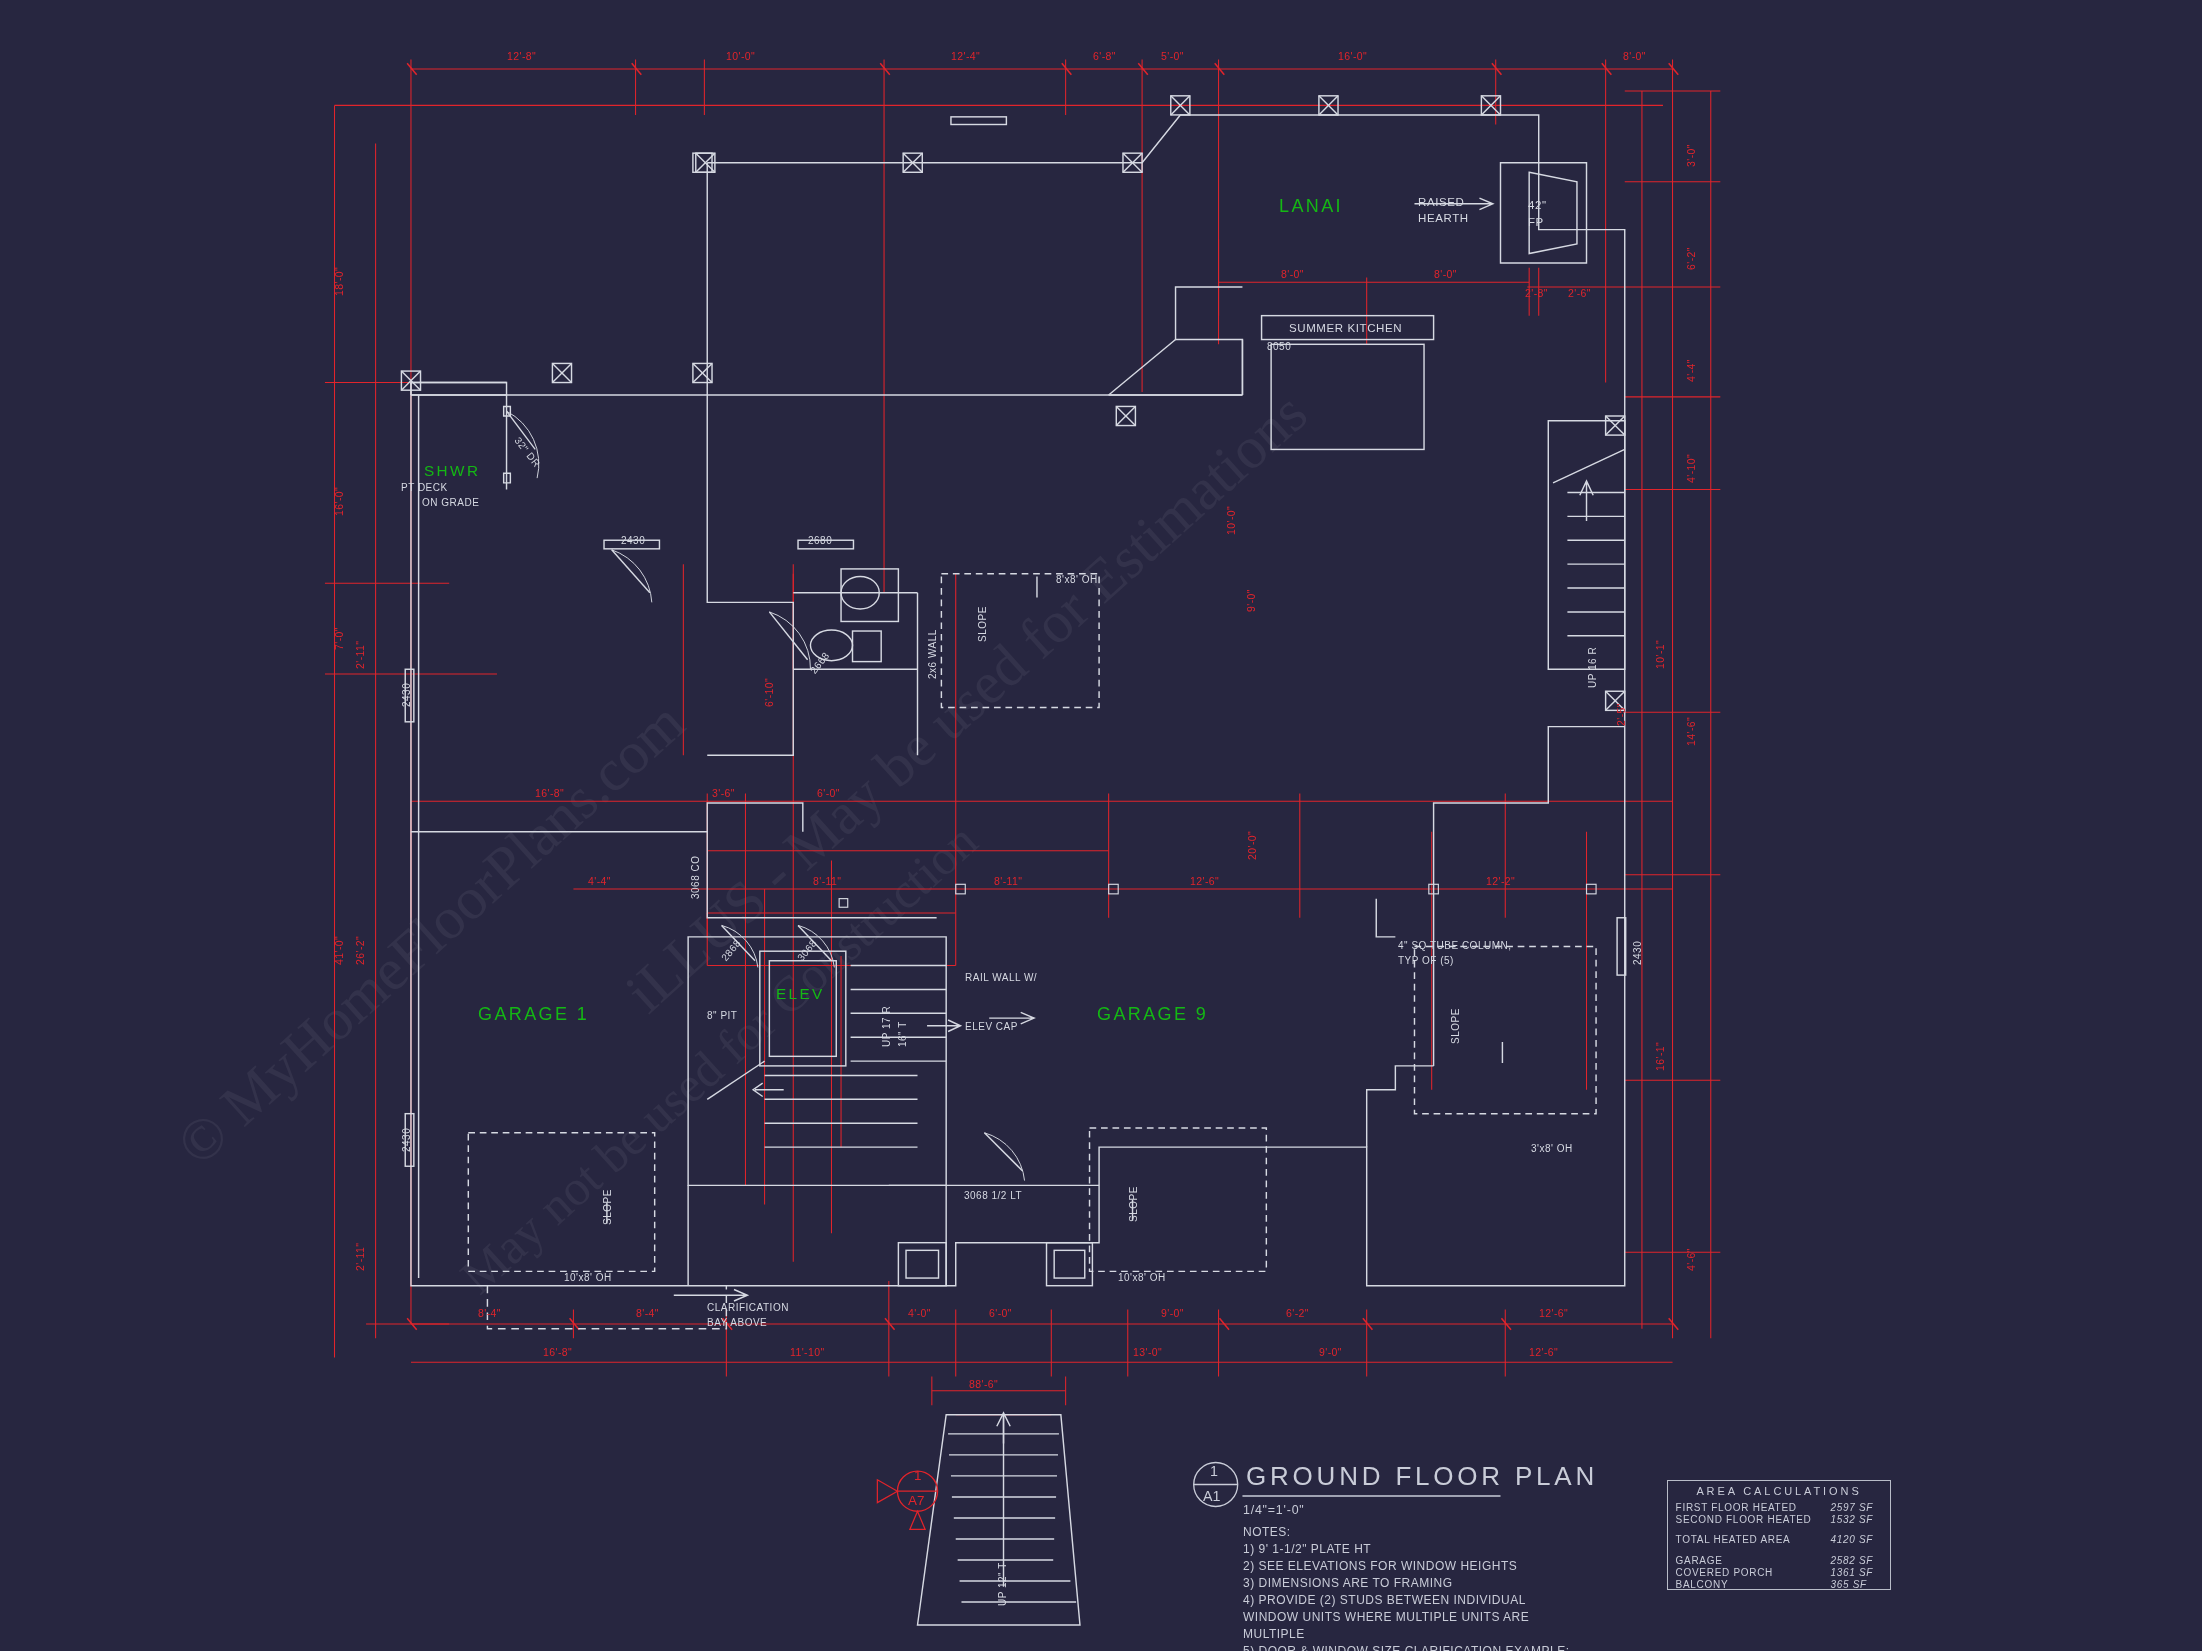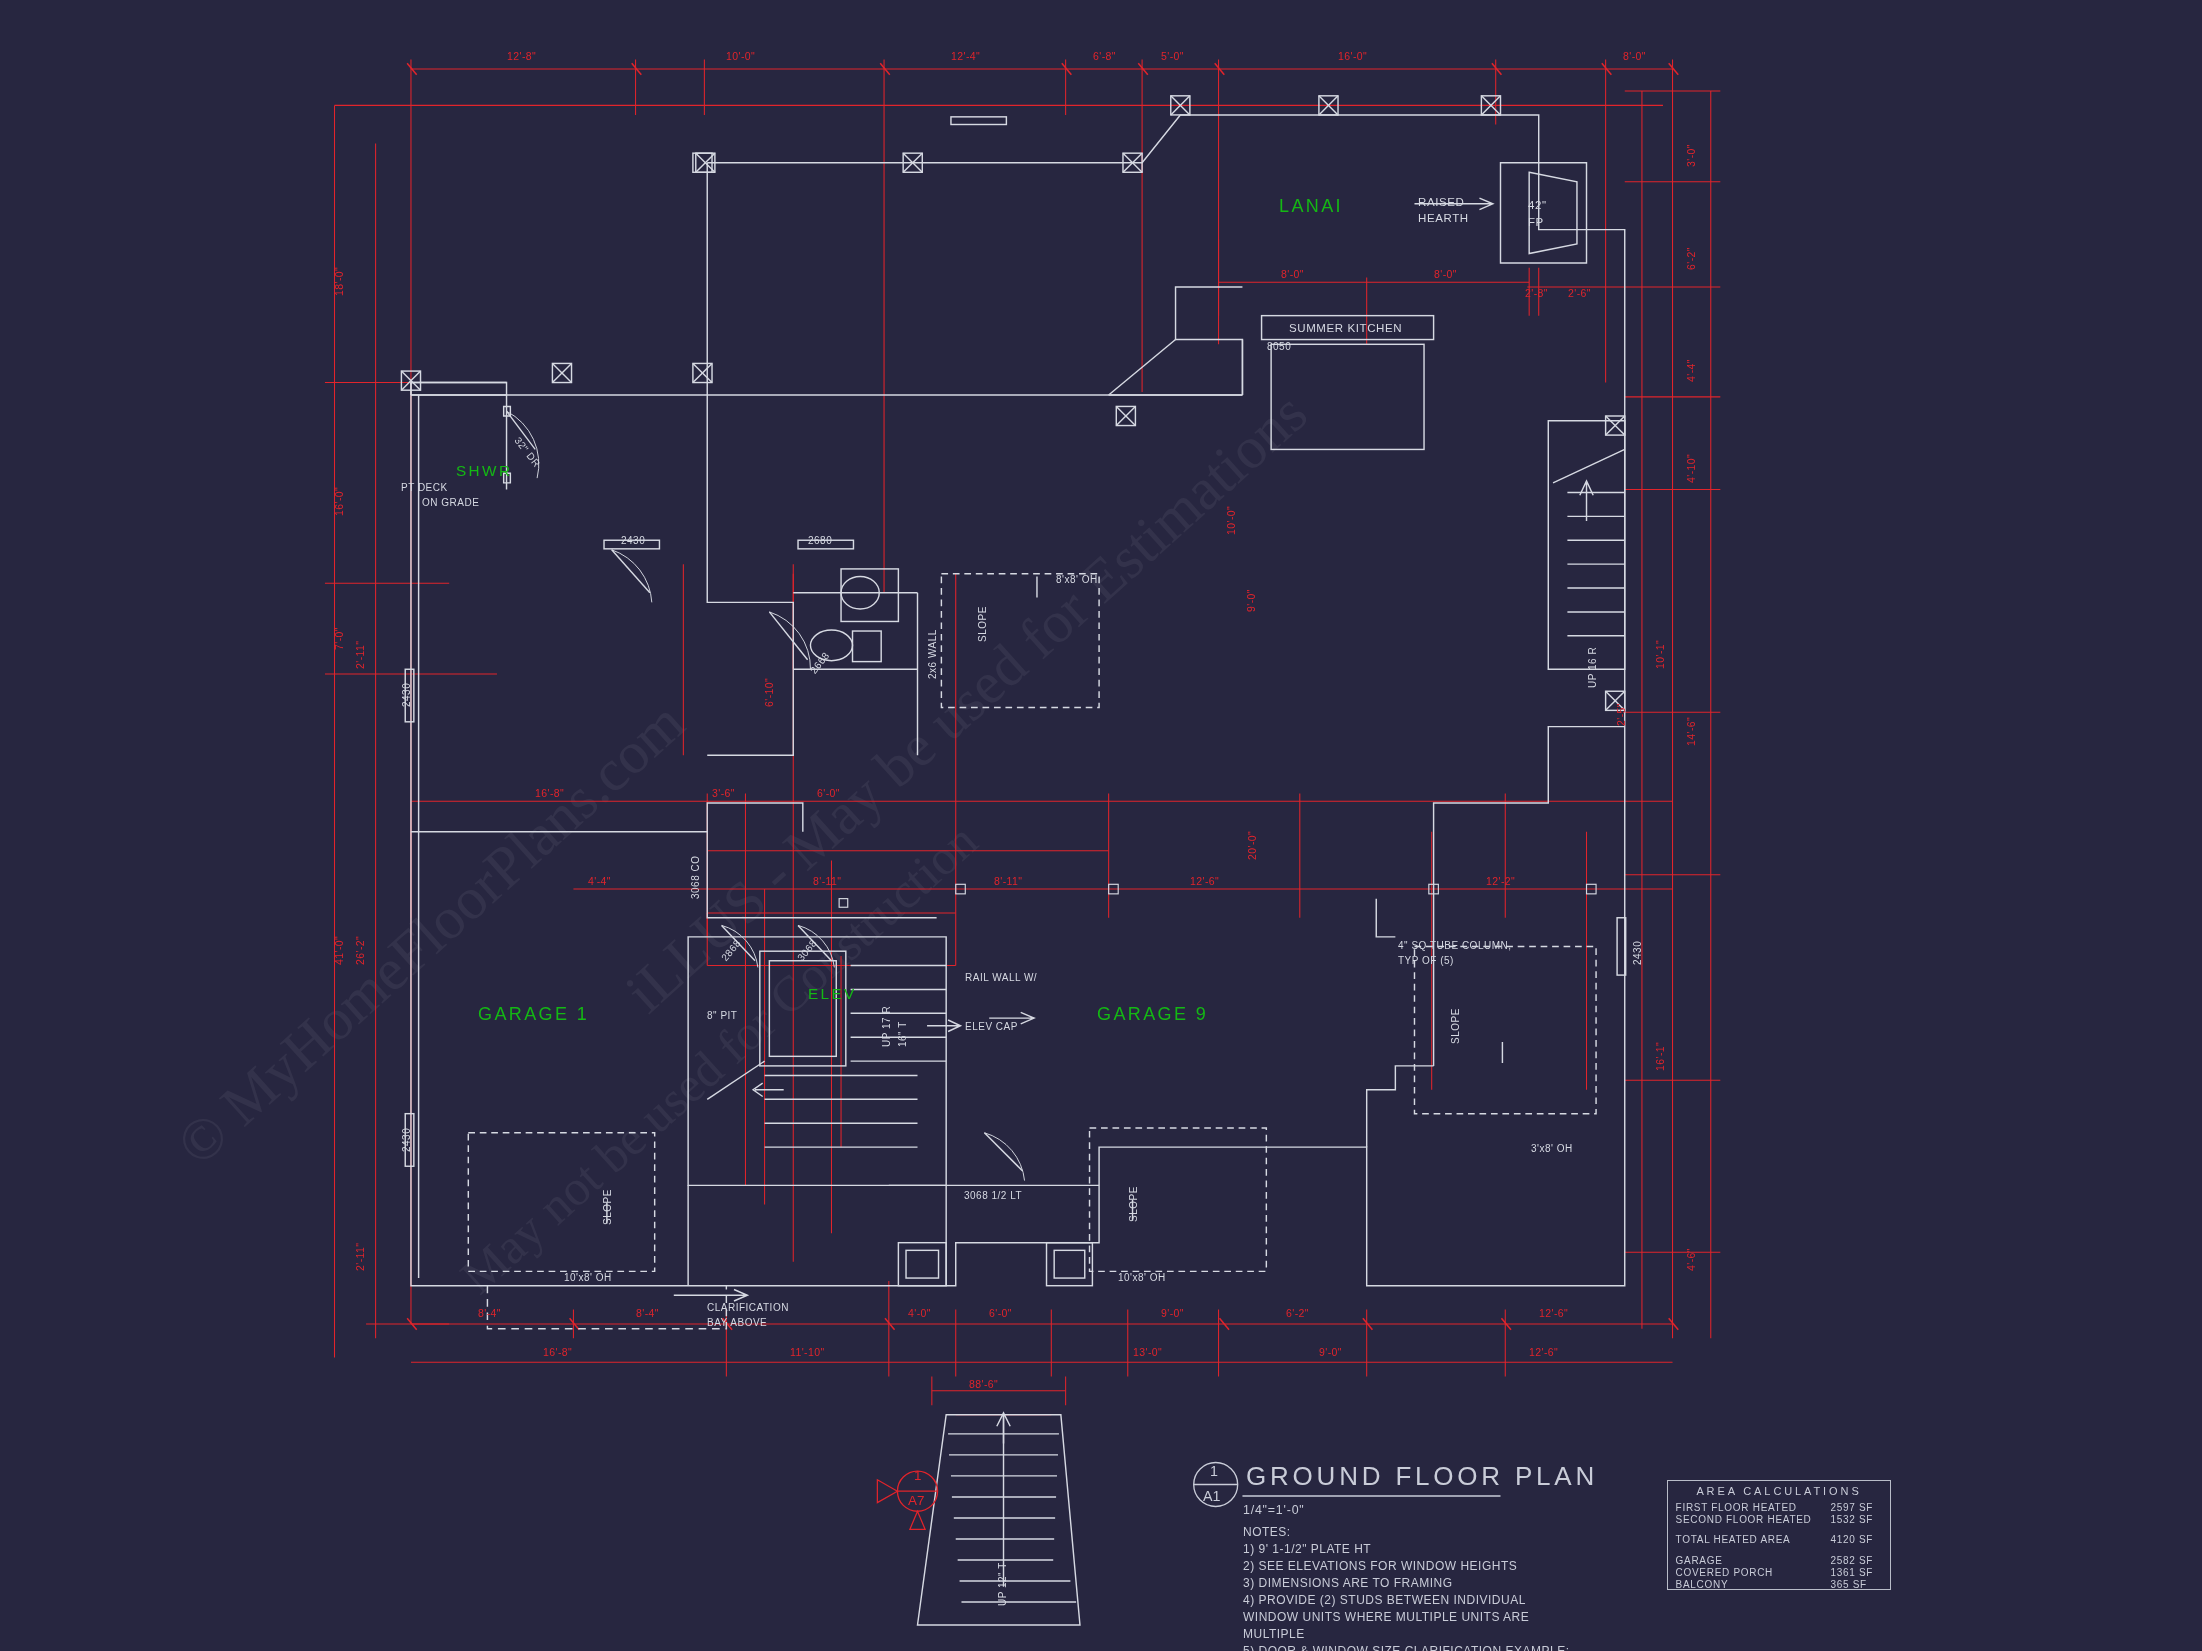--- a/index.html
+++ b/index.html
@@ -9,35 +9,35 @@
 
   svg.layer{position:absolute;left:0;top:0;width:2202px;height:1652px;}
 
   
   .txt{position:absolute;white-space:pre;font-family:"Liberation Sans",sans-serif;}
   .dim{color:#e1242b;font-size:10.5px;letter-spacing:0.4px;}
   .wht{color:#d6d9e2;font-size:11.5px;letter-spacing:0.6px;}
   .whts{color:#d6d9e2;font-size:10px;letter-spacing:0.5px;}
   .grn{color:#14b814;letter-spacing:2.4px;}
   .room{font-size:18px;}
-  .room-sm{font-size:15.3px;margin-left:32px;}
+  .room-sm{font-size:15.3px;}
   .vt{transform:rotate(-90deg);transform-origin:0 0;}
   .title{color:#c9ccd8;font-size:26px;letter-spacing:3.8px;}
   .scalelbl{color:#c9ccd8;font-size:12.4px;letter-spacing:0.8px;}
   .notes{color:#c9ccd8;font-size:12px;letter-spacing:0.5px;line-height:17px;}
   .bubnum{color:#c9ccd8;font-size:14.3px;}
   .redbub{color:#e1242b;font-size:13.4px;}
 
   
   #area-table{position:absolute;left:1667px;top:1480px;width:224px;height:110px;
               border:1px solid #b9bdc9;color:#c9ccd8;font-size:10px;
               letter-spacing:0.7px;box-sizing:border-box;padding:3.8px 7.6px;}
   #area-table .hd{text-align:center;font-size:11px;letter-spacing:2.9px;margin-bottom:4.8px;}
   #area-table .row{display:flex;justify-content:space-between;line-height:12px;}
-  #area-table .row .v{min-width:52px;text-align:left;}
+  #area-table .row .v{min-width:52px;text-align:left;font-style:italic;}
   #area-table .gap{height:8.6px;}
 
   
   .wm{position:absolute;color:#ffffff;opacity:.055;white-space:nowrap;
       font-family:"Liberation Serif",serif;pointer-events:none;}
   #wm1{left:163px;top:1128px;font-size:59px;transform:rotate(-42deg);transform-origin:0 0;}
   #wm2{left:449px;top:1262px;font-size:50px;transform:rotate(-42deg);transform-origin:0 0;}
   #wm3{left:612px;top:975px;font-size:59px;transform:rotate(-42deg);transform-origin:0 0;}
 </style>
 </head>

